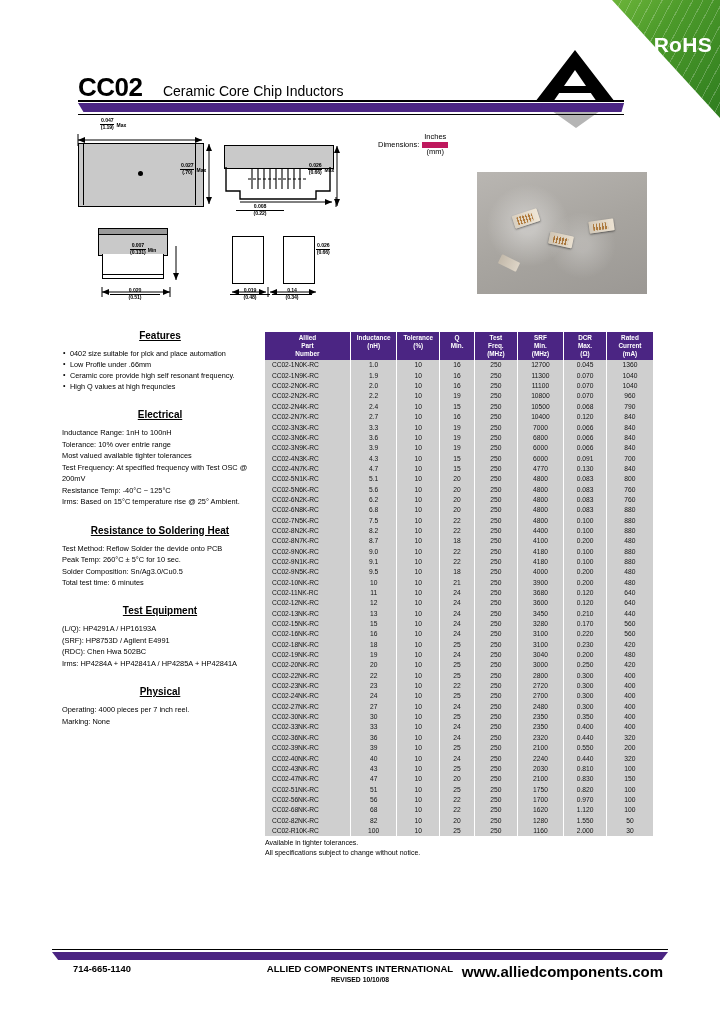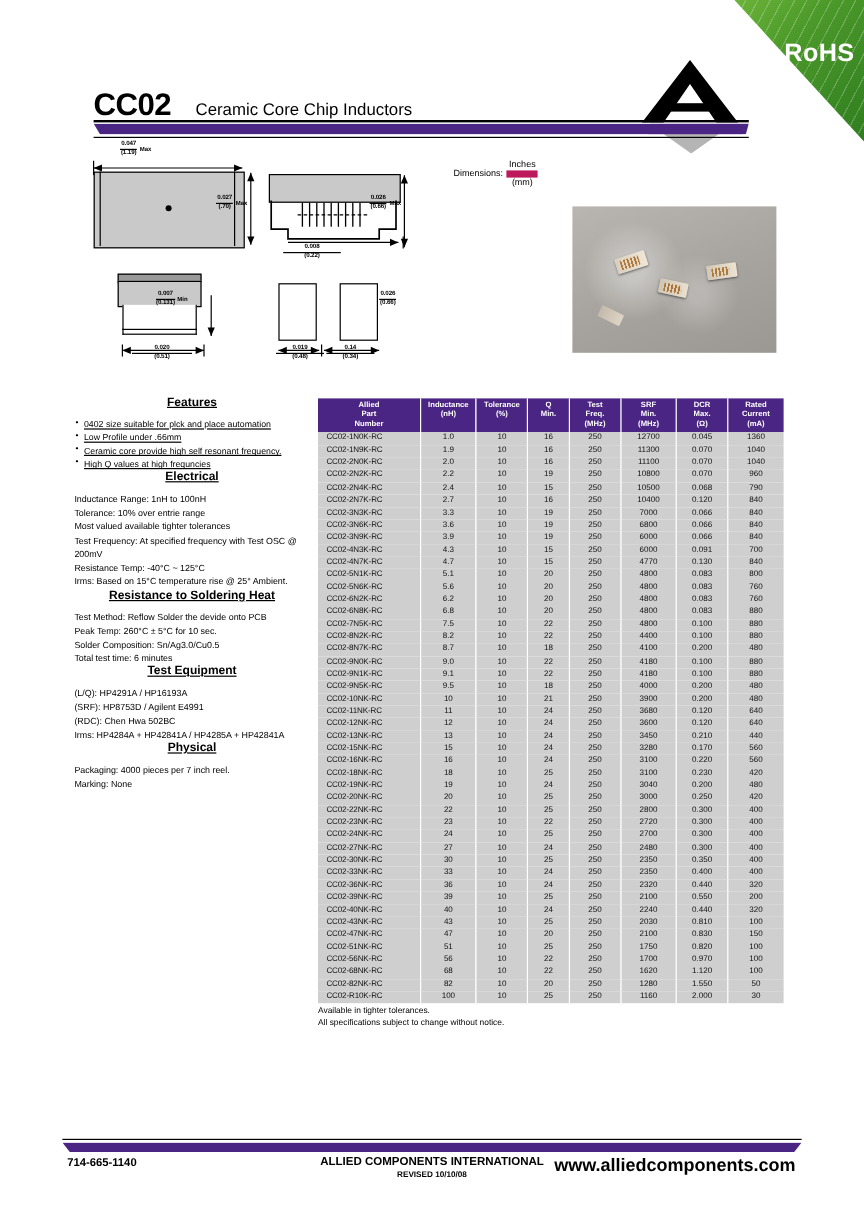--- a/index.html
+++ b/index.html
@@ -71,24 +71,24 @@
       radial-gradient(circle at 30% 44%, rgba(255,255,255,.35) 0 6%, rgba(0,0,0,0) 30%),
       radial-gradient(circle at 62% 60%, rgba(255,255,255,.22) 0 5%, rgba(0,0,0,0) 26%),
       linear-gradient(160deg,#b9b6b2 0%,#a8a5a0 50%,#9b9894 100%);
     overflow:hidden;
   }
   .photo .spk{position:absolute;border-radius:1px;}
 
   
   .col-left{position:absolute;left:62px;top:330px;width:196px;}
   .sec-h{font-size:10px;font-weight:bold;text-align:center;text-decoration:underline;margin:0 0 7px 0;}
-  .sec-h.l2{}
+  .sec-h.l2{margin-top:17px;}
   ul.feat{list-style:none;margin:0;padding:0;}
   ul.feat li{
-    font-size:7.3px;line-height:1.52;padding-left:8px;position:relative;text-decoration:underline;
+    font-size:7.3px;line-height:1.52;padding-left:8px;position:relative;
   }
   ul.feat li:before{content:"•";position:absolute;left:1px;top:-.5px;font-size:7px;}
   .ptxt{font-size:7.4px;line-height:1.55;margin:0;}
   .ptxt b{font-weight:normal;}
 
   
   .tbl{position:absolute;left:265px;top:332px;width:388px;}
   table{border-collapse:collapse;width:100%;font-size:6.5px;}
   thead th{
     background:#4b2583;color:#fff;font-weight:bold;font-size:6.4px;
@@ -104,21 +104,21 @@
   tbody td.pn{text-align:left;padding-left:7px;letter-spacing:-.1px;}
   .tbl-notes{margin-top:2px;font-size:7px;line-height:1.35;}
 
   
   .bar-foot{
     position:absolute;left:52px;top:952px;width:616px;height:8px;background:#4b2583;
     clip-path:polygon(0 0,100% 0,99% 100%,1% 100%);
   }
   .foot-line{position:absolute;left:52px;top:949px;width:616px;height:1.2px;background:#000;}
   .foot{position:absolute;left:0;top:963px;width:720px;}
-  .foot-phone{position:absolute;left:56px;top:0;font-size:9.4px;font-weight:bold;text-align:right;}
+  .foot-phone{position:absolute;left:73px;top:0;font-size:9.4px;font-weight:bold;text-align:right;}
   .foot-co{position:absolute;left:0;top:0;width:720px;text-align:center;font-size:9.6px;font-weight:bold;}
   .foot-rev{position:absolute;left:0;top:13px;width:720px;text-align:center;font-size:6.8px;font-weight:bold;}
   .foot-web{position:absolute;right:57px;top:0;font-size:15px;font-weight:bold;}
 
   .dimhead{position:absolute;left:378px;top:133px;font-size:7.5px;font-weight:normal;}
   .dimhead .frac{display:inline-block;text-align:center;vertical-align:middle;margin-left:3px;line-height:1.15;}
   .dimhead .frac .n{display:block;border-bottom:6px solid #be185d;padding:0 2px;}
 </style>
 </head>
 <body>
@@ -316,21 +316,21 @@
     <p class="ptxt">Solder Composition: Sn/Ag3.0/Cu0.5</p>
     <p class="ptxt">Total test time: 6 minutes</p>
 
     <div class="sec-h l2">Test Equipment</div>
     <p class="ptxt"><b>(L/Q):</b><span> HP4291A / HP16193A</span></p>
     <p class="ptxt"><b>(SRF):</b><span> HP8753D / Agilent E4991</span></p>
     <p class="ptxt"><b>(RDC):</b><span> Chen Hwa 502BC</span></p>
     <p class="ptxt"><b>Irms:</b><span> HP4284A + HP42841A / HP4285A + HP42841A</span></p>
 
     <div class="sec-h l2">Physical</div>
-    <p class="ptxt"><b>Packaging:</b><span> 4000 pieces per 7 inch reel.</span></p>
+    <p class="ptxt"><b>Operating:</b><span> 4000 pieces per 7 inch reel.</span></p>
     <p class="ptxt"><b>Marking:</b><span> None</span></p>
   </div>
 
   <div class="tbl">
     <table>
       <thead>
           <tr id="thead-row">
             <th style="width: 22%;">Allied<br>Part<br>Number</th>
             <th style="width: 12%;">Inductance<br>(nH)</th>
             <th style="width: 11%;">Tolerance<br>(%)</th>

